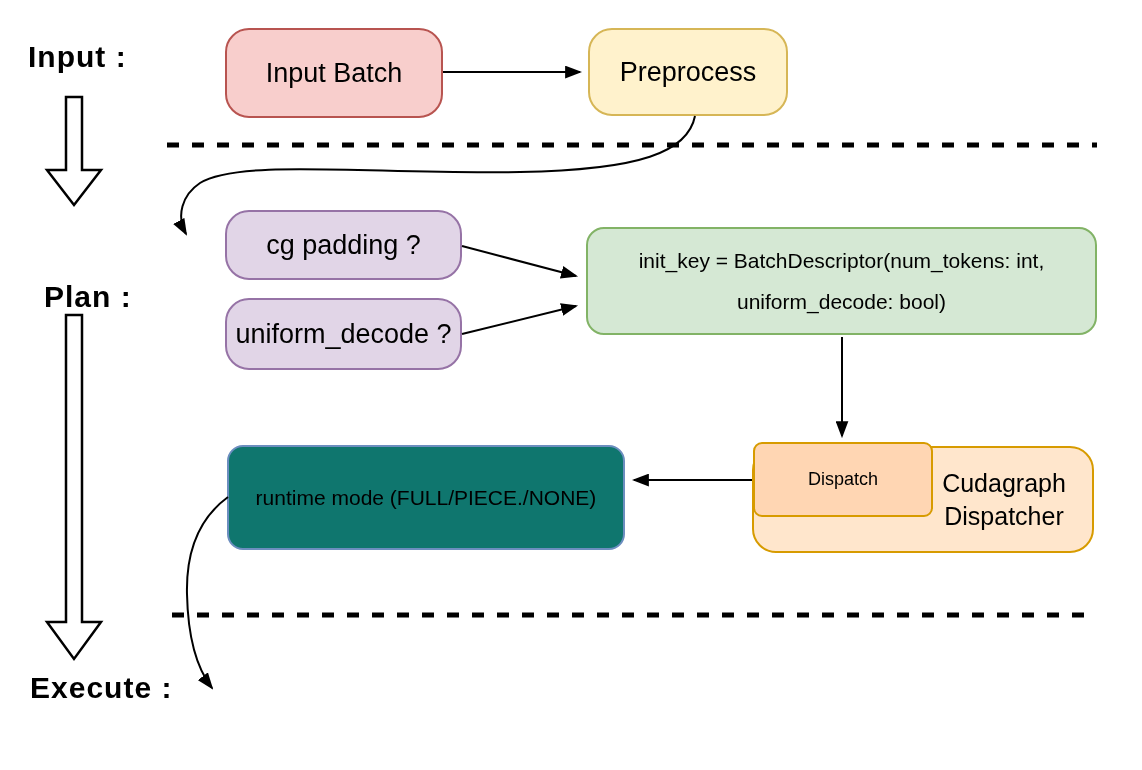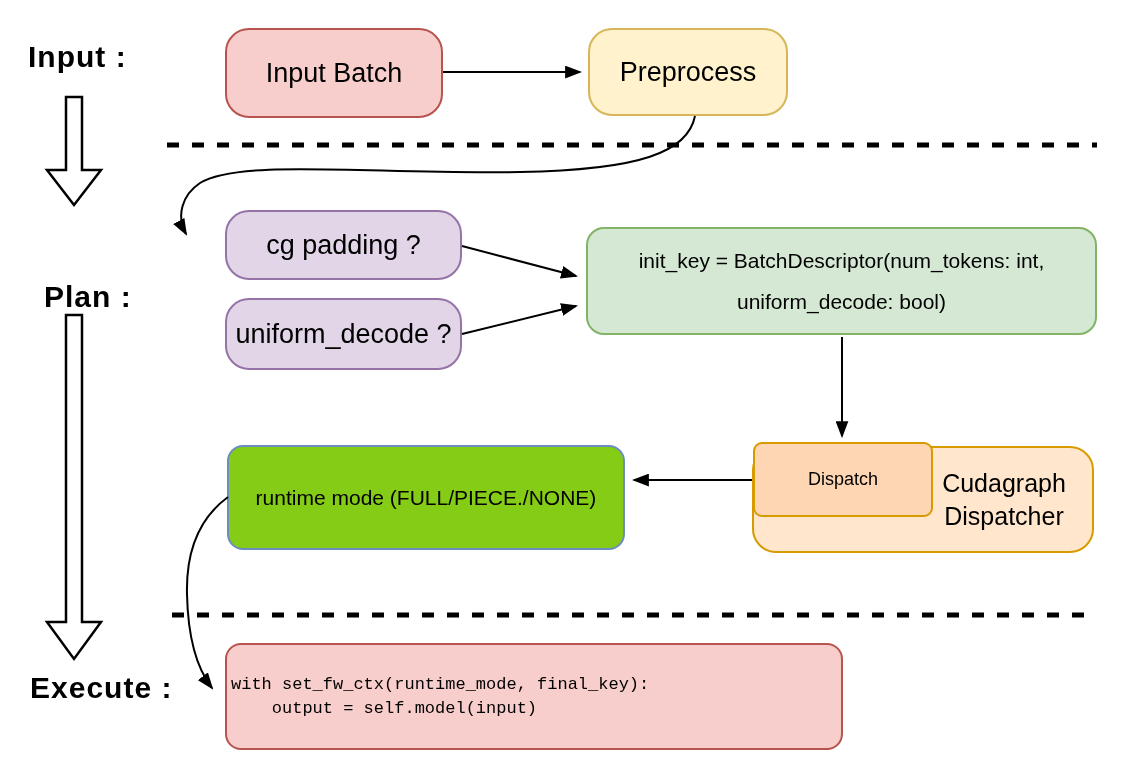--- a/index.html
+++ b/index.html
@@ -112,22 +112,18 @@
     <div class="cuda-text">
       <div class="ln">Cudagraph</div>
       <div class="ln">Dispatcher</div>
     </div>
   </div>
 
   <div class="node" id="node-dispatch" style="left: 753px; top: 442px; width: 180px; height: 75px; background-color: rgb(255, 214, 179); border-color: rgb(215, 155, 0);">
     <span class="ln">Dispatch</span>
   </div>
 
-  <div class="node small-text" style="left: 227px; top: 445px; width: 398px; height: 105px; border-radius: 16px; background-color: #84cc16; border-color: rgb(108, 142, 191);">
+  <div class="node small-text" style="left: 227px; top: 445px; width: 398px; height: 105px; border-radius: 16px; background-color: #0f766e; border-color: rgb(108, 142, 191);">
     <span class="ln">runtime mode (FULL/PIECE./NONE)</span>
   </div>
 
-  <div class="node code" style="left: 225px; top: 643px; width: 618px; height: 107px; background-color: rgb(248, 206, 204); border-color: rgb(184, 84, 80);">
-    <span class="ln">with set_fw_ctx(runtime_mode, final_key):</span>
-    <span class="ln">    output = self.model(input)</span>
-  </div>
 
 </div>
 
 </body></html>

